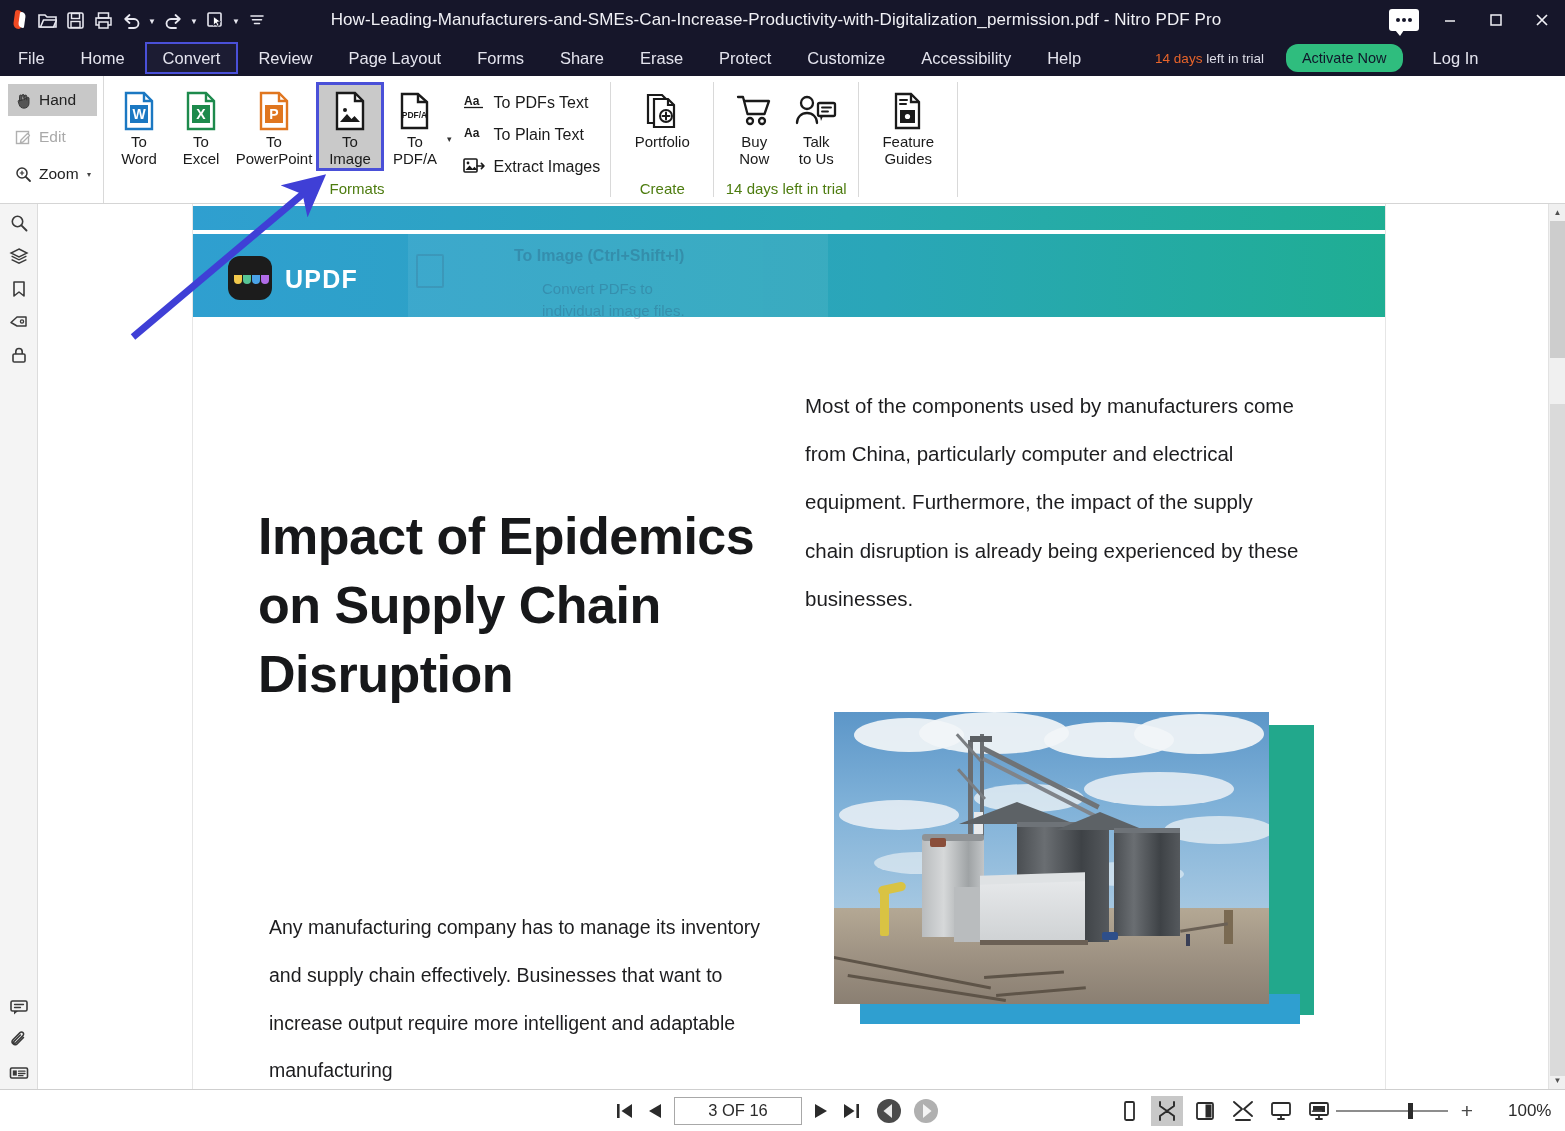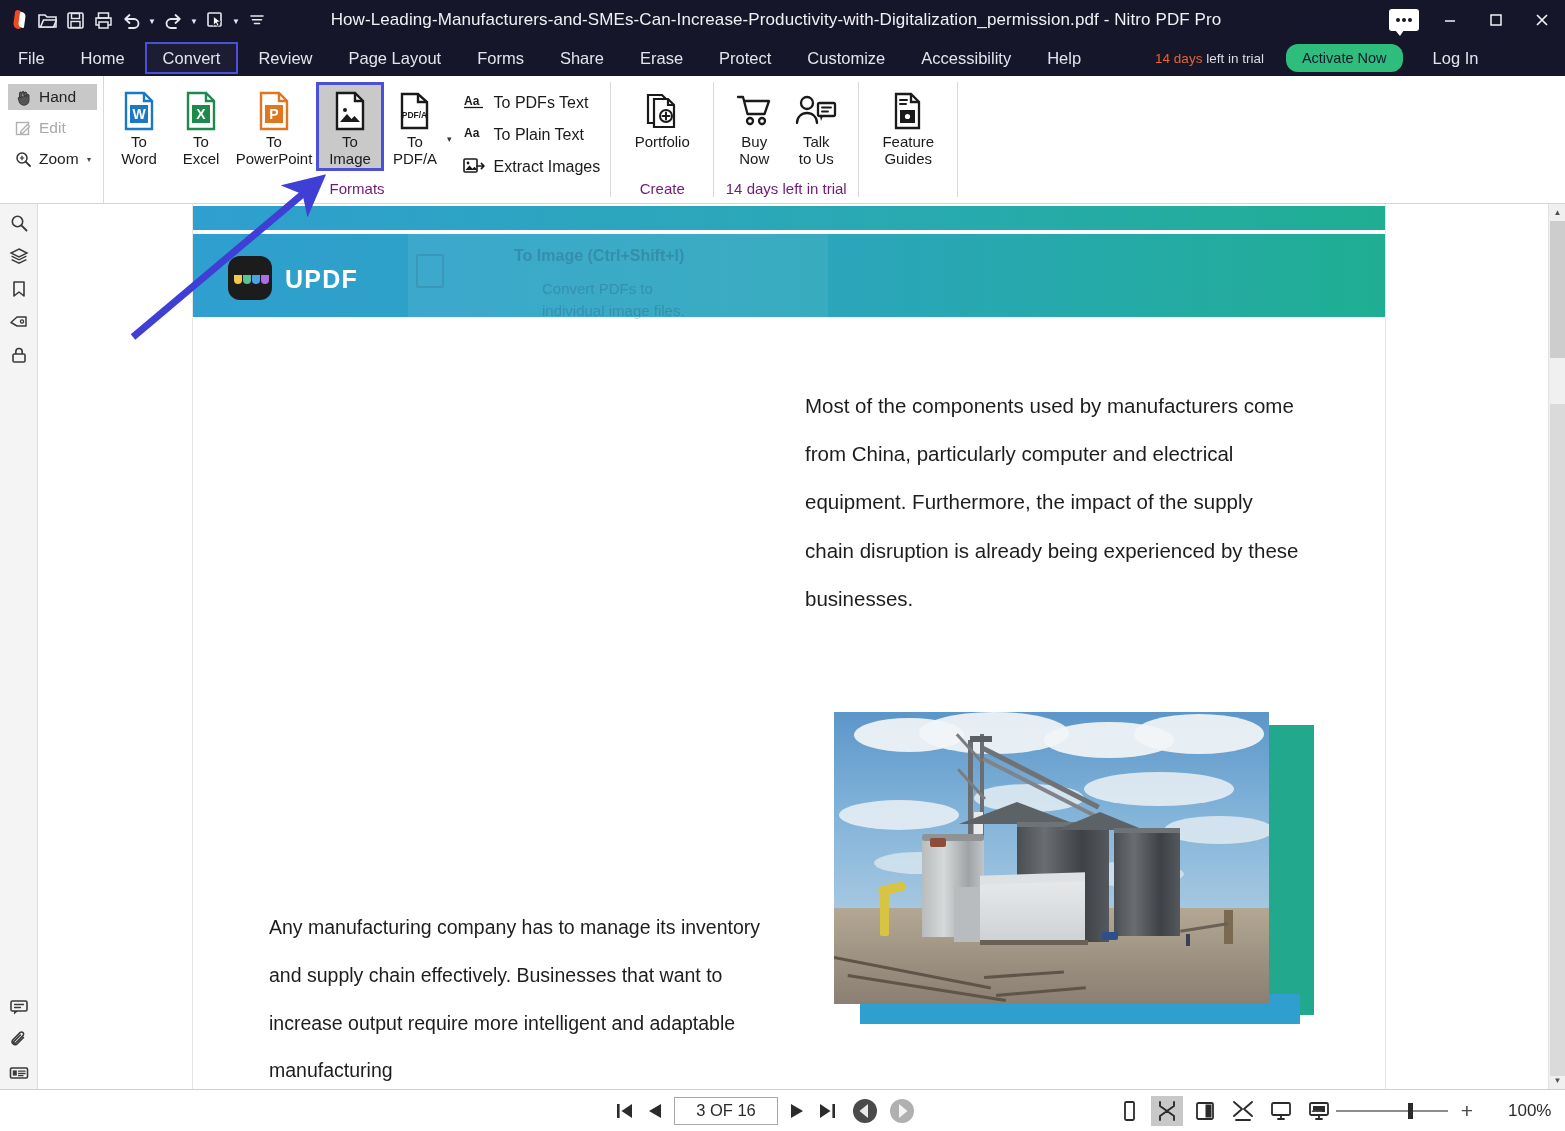--- a/index.html
+++ b/index.html
@@ -91,32 +91,32 @@
     position: absolute; top: 76px; left: 0; width: 1565px; height: 128px;
     background: #ffffff; border-bottom: 1px solid #d5d5d5;
     display: flex; align-items: stretch;
   }
   
   .tool-col {
     width: 104px; padding: 8px 6px 0 8px; display: flex; flex-direction: column; gap: 5px;
     border-right: 1px solid #d9d9d9;
   }
   .tool-row {
-    display: flex; align-items: center; gap: 7px; height: 26px;
+    display: flex; align-items: center; gap: 7px; height: 32px;
     padding: 8px 6px; font-size: 15.5px; color: #222;
   }
   .tool-row.sel { background: #c8c8c8; }
   .tool-row.dim { color: #a9a9a9; }
   .tool-ico { width: 18px; height: 18px; display: flex; align-items: center; justify-content: center; }
   .caret-sm { font-size: 8px; color: #444; margin-left: auto; }
 
   .rgroup { display: flex; flex-direction: column; position: relative; }
   .rgroup-body { display: flex; align-items: flex-start; padding: 6px 4px 0 4px; flex: 1; }
   .rgroup-label {
-    text-align: center; font-size: 15px; color: #701a75; padding-bottom: 6px;
+    text-align: center; font-size: 15px; color: #4d7c0f; padding-bottom: 6px;
   }
   .sep { width: 1px; background: #d9d9d9; margin: 6px 0; }
 
   .bigbtn {
     width: 62px; display: flex; flex-direction: column; align-items: center;
     padding: 6px 2px 0 2px; cursor: default;
   }
   .bigbtn .bi { height: 46px; display: flex; align-items: center; justify-content: center; }
   .bigbtn .bl {
     font-size: 15px; color: #1a1a1a; text-align: center; line-height: 1.12; white-space: pre-line;
@@ -251,21 +251,21 @@
   .statusbar {
     position: absolute; bottom: 0; left: 0; width: 1565px; height: 42px;
     background: #ffffff; border-top: 1px solid #cfcfcf;
     display: flex; align-items: center;
   }
   .nav-group {
     position: absolute; left: 614px; display: flex; align-items: center; gap: 9px;
   }
   .nav-ico { display: flex; align-items: center; justify-content: center; color: #2b2b2b; }
   .page-field {
-    width: 104px; height: 28px; border: 1px solid #a8a8a8; background: #fff;
+    width: 128px; height: 28px; border: 1px solid #a8a8a8; background: #fff;
     display: flex; align-items: center; justify-content: center;
     font-size: 16.5px; color: #2b2b2b;
   }
   .view-group {
     position: absolute; left: 1113px; display: flex; align-items: center; gap: 6px;
   }
   .view-ico {
     width: 32px; height: 30px; display: flex; align-items: center; justify-content: center;
     color: #2b2b2b;
   }
@@ -681,20 +681,21 @@
 
         <div class="tooltip-ghost">
           <div class="tg-ico"></div>
           <div class="tg-title">To Image (Ctrl+Shift+I)</div>
           <div class="tg-body">Convert PDFs to
 individual image files.</div>
         </div>
       </div>
 
 
+      <div class="headline">Impact of Epidemics on Supply Chain Disruption</div>
 
       <div class="body-right">Most of the components used by manufacturers come from China, particularly computer and electrical equipment. Furthermore, the impact of the supply chain disruption is already being experienced by these businesses.</div>
 
       <div class="body-left">Any manufacturing company has to manage its inventory and supply chain effectively. Businesses that want to increase output require more intelligent and adaptable manufacturing</div>
 
       <div class="photo-wrap">
         <div class="photo-teal"></div>
         <div class="photo-blue"></div>
         <div class="photo">
           <div class="sky"></div>

